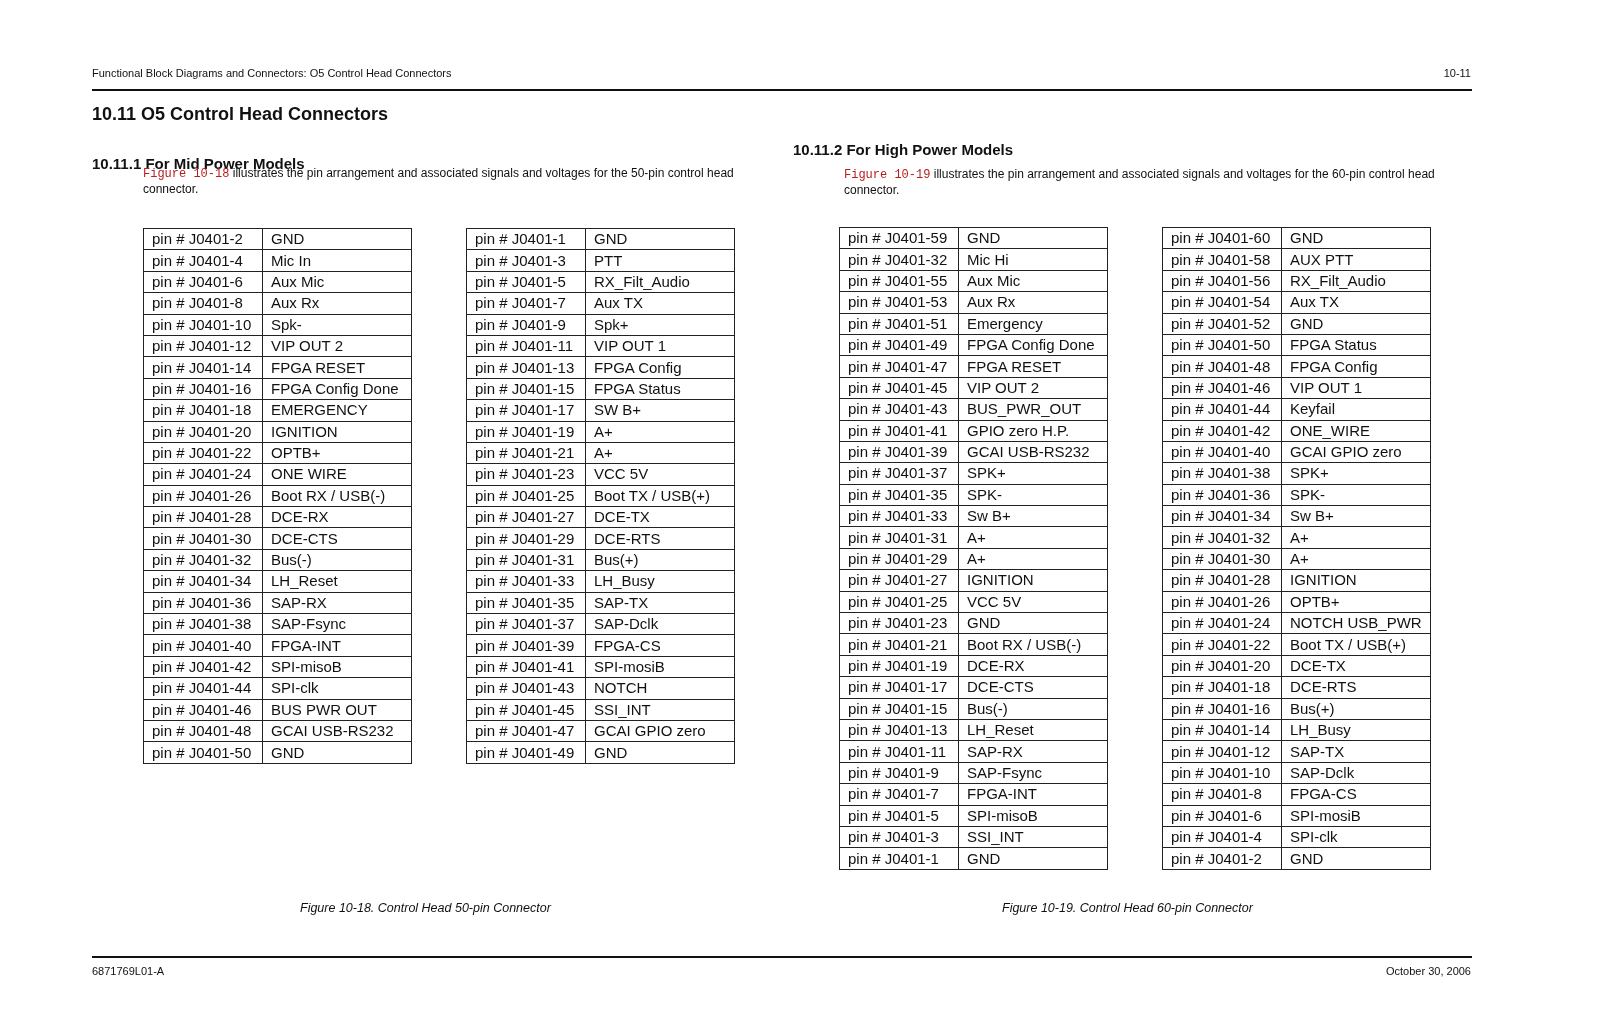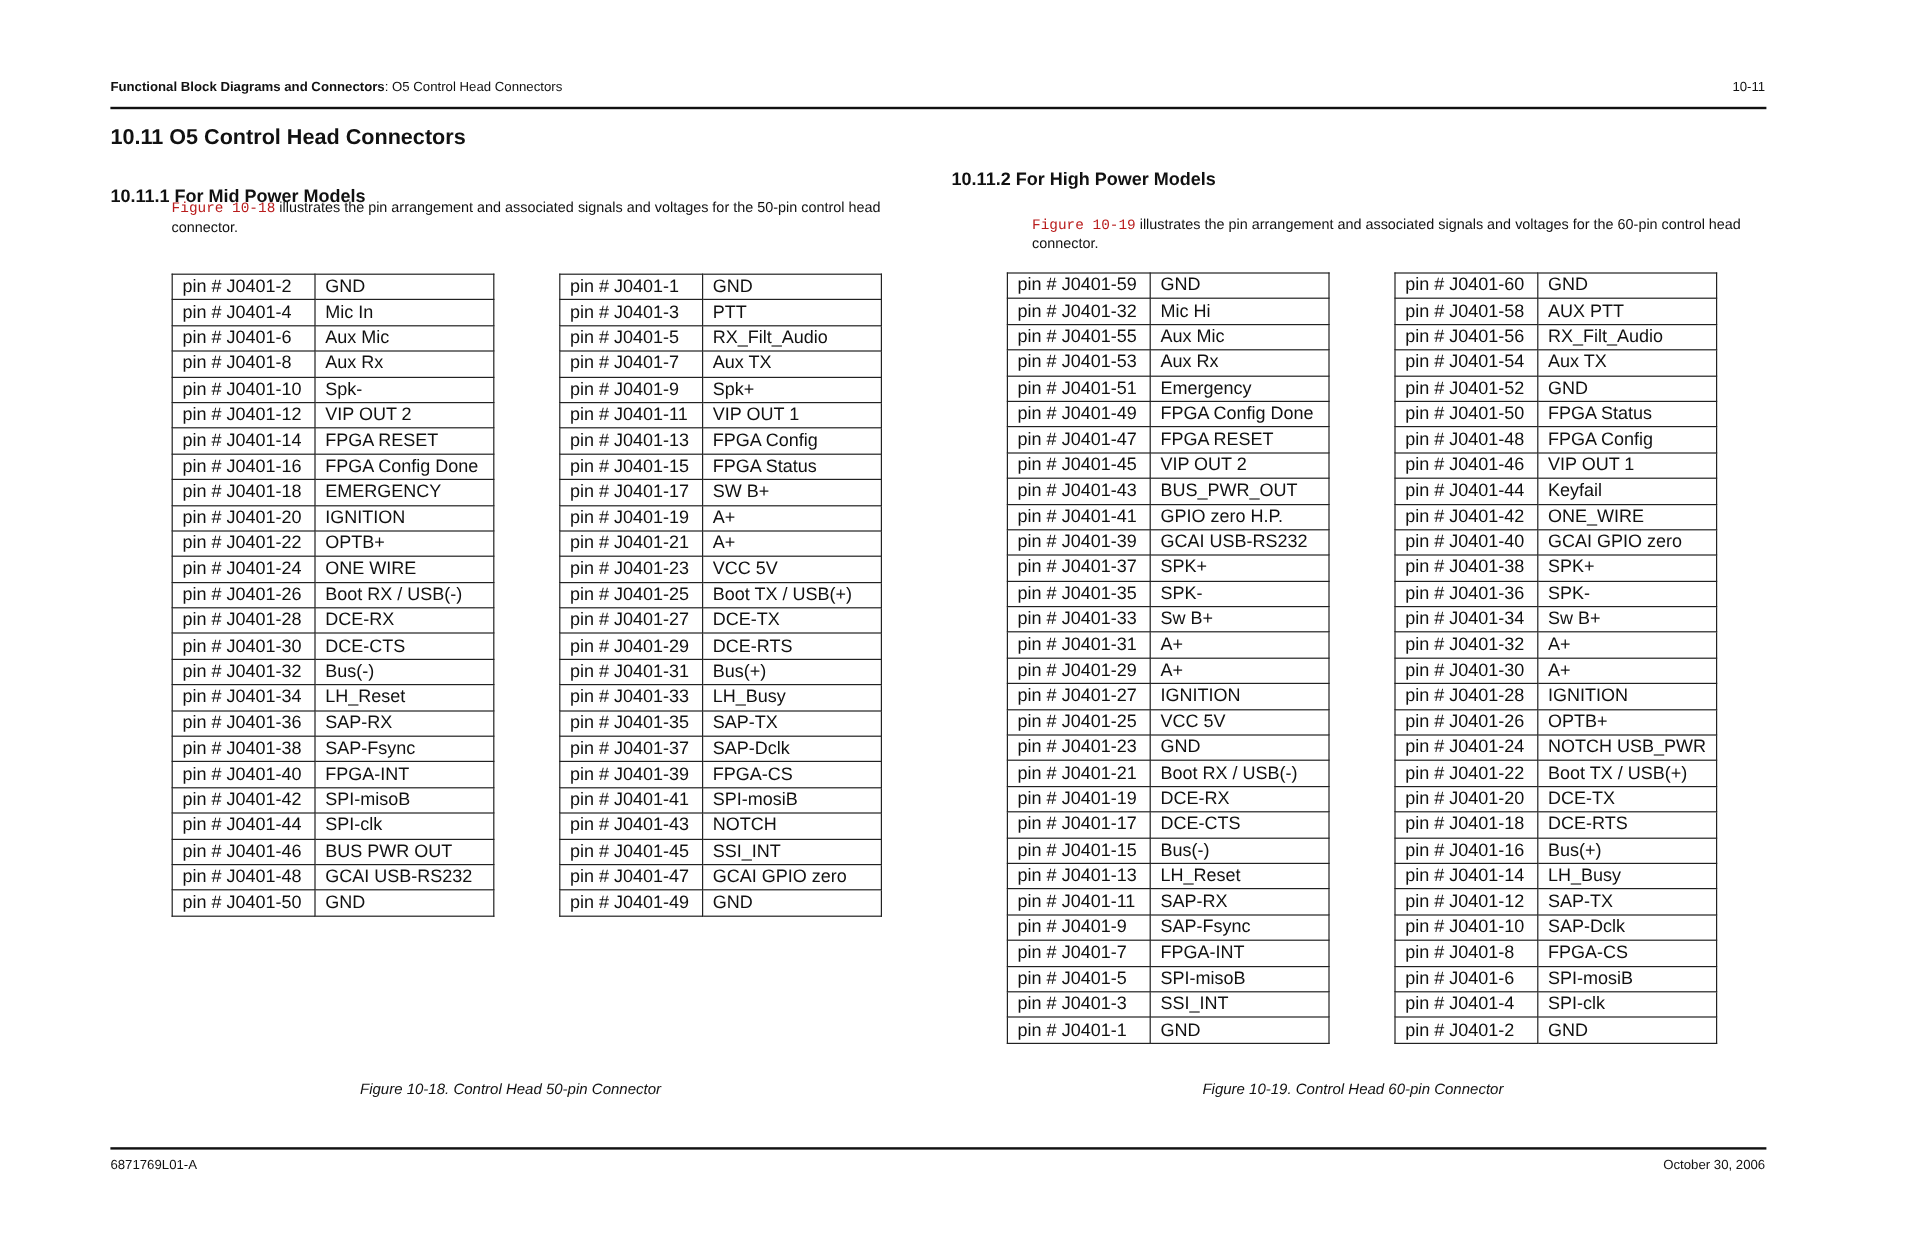--- a/index.html
+++ b/index.html
@@ -2,31 +2,31 @@
 <html><head>
   <meta charset="utf-8">
   <style>
     html, body { margin: 0; padding: 0; background: #ffffff; }
     body {
       width: 1600px; height: 1035px; position: relative; overflow: hidden;
       font-family: "Liberation Sans", sans-serif; color: #111;
     }
     .abs { position: absolute; }
     .running-head { left: 92px; top: 67px; font-size: 11px; }
-    .running-head b { font-weight: bold; }
+    .running-head b { font-weight: normal; }
     .page-num { right: 129px; top: 67px; font-size: 11px; }
     .rule-top { left: 92px; top: 89px; width: 1380px; height: 2px; background: #111; }
     .rule-bottom { left: 92px; top: 956px; width: 1380px; height: 2px; background: #111; }
     .h1 { left: 92px; top: 104px; font-size: 18px; font-weight: bold; }
     .h2 { font-size: 15px; font-weight: bold; }
     .h2.left { left: 92px; top: 155px; }
     .h2.right { left: 793px; top: 141px; }
     .para { font-size: 12px; line-height: 15px; width: 620px; }
     .para.left { left: 143px; top: 166px; }
-    .para.right { left: 844px; top: 180px; margin-left: 16px; }
+    .para.right { left: 844px; top: 167px; }
     .fig-link { color: #b91c1c; font-family: Liberation Mono, monospace; }
     table.pins {
       position: absolute; border-collapse: collapse;
       font-size: 15px; table-layout: fixed;
     }
     table.pins td {
       border: 1.3px solid #222; height: 20.4px; padding: 0 0 0 8px;
       white-space: nowrap; overflow: hidden; line-height: 20px;
     }
     table.pins td.pin { width: 110px; }

